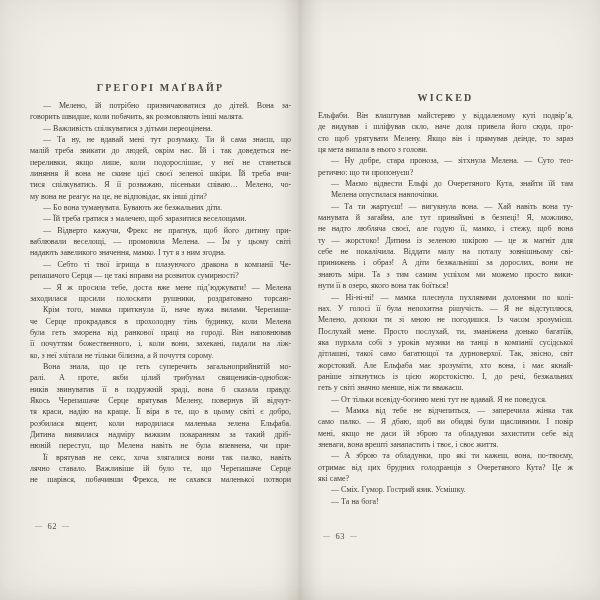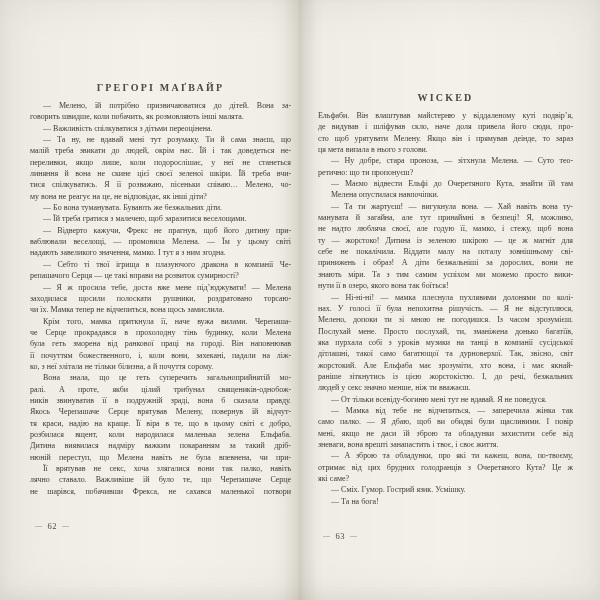--- a/index.html
+++ b/index.html
@@ -78,21 +78,20 @@
         <div class="line">му вона не реагує на це, не відповідає, як інші діти?</div>
         <div class="line indent">— Бо вона туманувата. Бувають же безжальних діти.</div>
         <div class="line indent">— Їй треба гратися з малечею, щоб заразитися веселощами.</div>
         <div class="line indent j">— Відверто кажучи, Фрекс не прагнув, щоб його дитину при-</div>
         <div class="line j">ваблювали веселощі, — промовила Мелена. — Їм у цьому світі</div>
         <div class="line">надають завеликого значення, мамко. І тут я з ним згодна.</div>
         <div class="line indent j">— Себто ті твої ігрища в плазуючого дракона в компанії Че-</div>
         <div class="line">репашачого Серця — це такі вправи на розвиток сумирності?</div>
         <div class="line indent j">— Я ж просила тебе, доста вже мене під’юджувати! — Мелена</div>
         <div class="line j">заходилася щосили полоскати рушники, роздратовано торсаю-</div>
-        <div class="line">чи їх. Мамка тепер не відчепиться, вона щось замислила.</div>
         <div class="line indent j">Крім того, мамка приткнула її, наче вужа вилами. Черепаша-</div>
         <div class="line j">че Серце прокрадався в прохолодну тінь будинку, коли Мелена</div>
         <div class="line j">була геть зморена від ранкової праці на городі. Він наповнював</div>
         <div class="line j">її почуттям божественного, і, коли вони, захекані, падали на ліж-</div>
         <div class="line">ко, з неї злітала не тільки білизна, а й почуття сорому.</div>
         <div class="line indent j">Вона знала, що це геть суперечить загальноприйнятій мо-</div>
         <div class="line j">ралі. А проте, якби цілий трибунал священиків-однобож-</div>
         <div class="line j">ників звинуватив її в подружній зраді, вона б сказала правду.</div>
         <div class="line j">Якось Черепашаче Серце врятував Мелену, повернув їй відчут-</div>
         <div class="line j">тя краси, надію на краще. Її віра в те, що в цьому світі є добро,</div>
@@ -128,21 +127,21 @@
         <div class="line j">знають міри. Та з тим самим успіхом ми можемо просто вики-</div>
         <div class="line">нути її в озеро, якого вона так боїться!</div>
         <div class="line indent j">— Ні-ні-ні! — мамка плеснула пухлявими долонями по колі-</div>
         <div class="line j">нах. У голосі її була непохитна рішучість. — Я не відступлюся,</div>
         <div class="line j">Мелено, допоки ти зі мною не погодишся. Із часом зрозумієш.</div>
         <div class="line j">Послухай мене. Просто послухай, ти, зманіжена донько багатіїв,</div>
         <div class="line j">яка пурхала собі з уроків музики на танці в компанії сусідської</div>
         <div class="line j">дітлашні, такої само багатющої та дурноверхої. Так, звісно, світ</div>
         <div class="line j">жорстокий. Але Ельфаба має зрозуміти, хто вона, і має якнай-</div>
         <div class="line j">раніше зіткнутись із цією жорстокістю. І, до речі, безжальних</div>
-        <div class="line">людей у секс значно менше, ніж ти вважаєш.</div>
+        <div class="line">геть у світі значно менше, ніж ти вважаєш.</div>
         <div class="line indent">— От тільки всевіду-богиню мені тут не вдавай. Я не поведуся.</div>
         <div class="line indent j">— Мамка від тебе не відчепиться, — заперечила жінка так</div>
         <div class="line j">само палко. — Я дбаю, щоб ви обидві були щасливими. І повір</div>
         <div class="line j">мені, якщо не даси їй зброю та обладунки захистити себе від</div>
         <div class="line">зневаги, вона врешті занапастить і твоє, і своє життя.</div>
         <div class="line indent j">— А зброю та обладунки, про які ти кажеш, вона, по-твоєму,</div>
         <div class="line j">отримає від цих брудних голодранців з Очеретяного Кута? Це ж</div>
         <div class="line">які саме?</div>
         <div class="line indent">— Сміх. Гумор. Гострий язик. Усмішку.</div>
         <div class="line indent">— Та на бога!</div>

